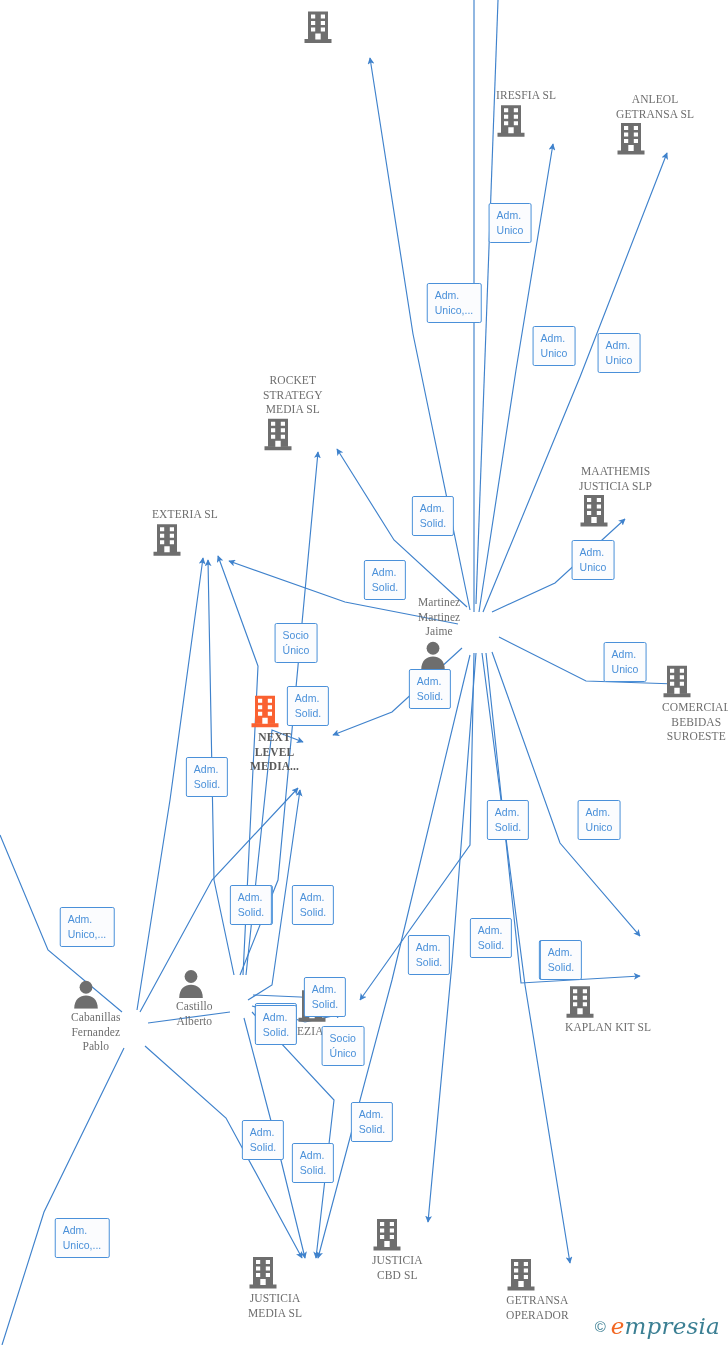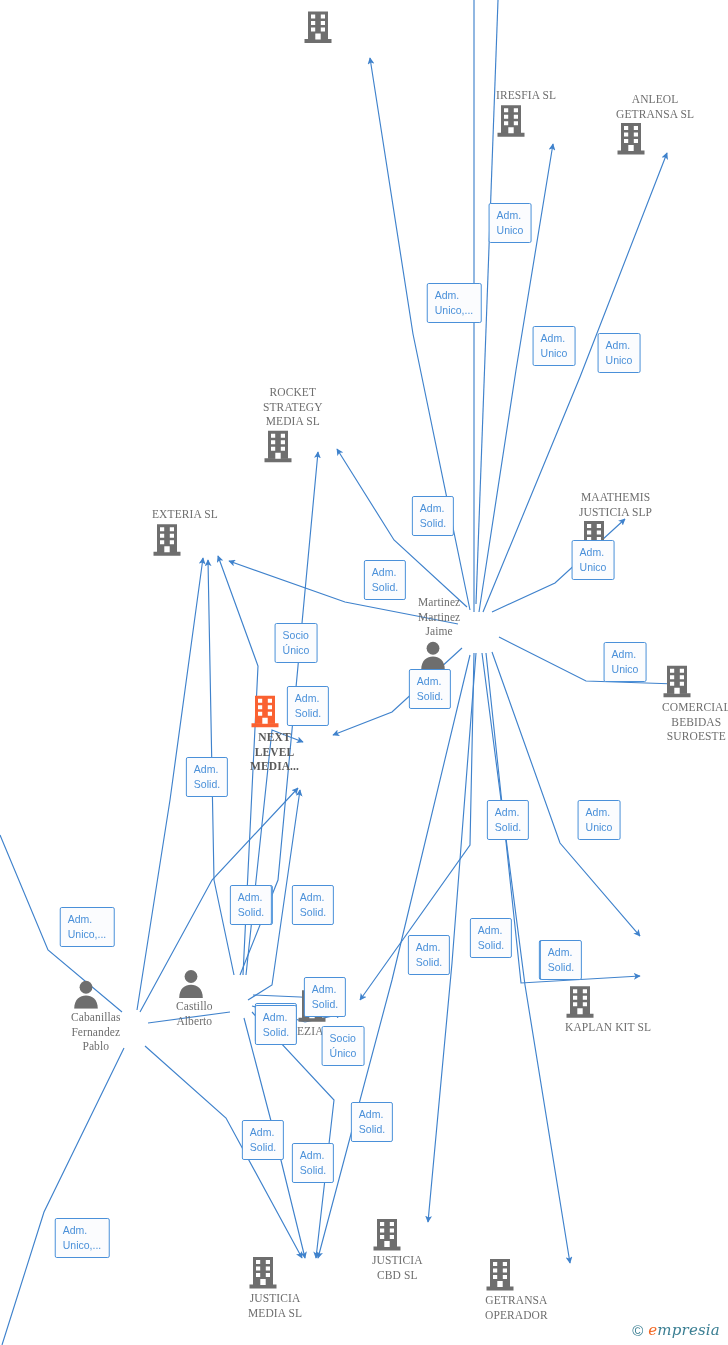--- a/index.html
+++ b/index.html
@@ -33,21 +33,21 @@
     margin-left:36px;
   }
 
   
   #watermark{
     position:absolute;right:8px;bottom:6px;
     display:flex;align-items:center;gap:5px;
   }
   #watermark .cmark{font-size:15px;color:#3b7f93;}
   #watermark .wtext{font-family:"DejaVu Serif",serif;font-style:italic;
-    font-size:15px;color:#3b7f93;letter-spacing:.2px;}
+    font-size:23px;color:#3b7f93;letter-spacing:.2px;}
   #watermark .wtext .e{color:#f26722;}
 </style>
 </head>
 <body>
 
 <div id="stage">
 
   <svg id="edges" viewBox="0 0 728 1345" xmlns="http://www.w3.org/2000/svg">
     <defs>
       <marker id="arrow" viewBox="0 0 10 10" refX="9" refY="5" markerWidth="6" markerHeight="6" orient="auto-start-reverse">
@@ -126,37 +126,37 @@
             <rect x="17.8" y="4" width="4.2" height="4" fill="#fff"></rect>
             <rect x="8" y="10.5" width="4.2" height="4" fill="#fff"></rect>
             <rect x="17.8" y="10.5" width="4.2" height="4" fill="#fff"></rect>
             <rect x="8" y="17" width="4.2" height="4" fill="#fff"></rect>
             <rect x="17.8" y="17" width="4.2" height="4" fill="#fff"></rect>
             <rect x="12.3" y="23" width="5.4" height="6" fill="#fff"></rect>
           </svg></div>
         <div class="caption">ANLEOL
 GETRANSA  SL</div>
       </div>
-      <div class="node caption-above" style="left: 323px; top: 424px;">
+      <div class="node caption-above" style="left: 323px; top: 412px;">
         <div class="glyph"><svg width="30" height="34" viewBox="0 0 30 34" xmlns="http://www.w3.org/2000/svg">
             <rect x="5" y="1" width="20" height="28" fill="#6e6e6e"></rect>
             <rect x="1.5" y="28.5" width="27" height="4" fill="#6e6e6e"></rect>
             <rect x="8" y="4" width="4.2" height="4" fill="#fff"></rect>
             <rect x="17.8" y="4" width="4.2" height="4" fill="#fff"></rect>
             <rect x="8" y="10.5" width="4.2" height="4" fill="#fff"></rect>
             <rect x="17.8" y="10.5" width="4.2" height="4" fill="#fff"></rect>
             <rect x="8" y="17" width="4.2" height="4" fill="#fff"></rect>
             <rect x="17.8" y="17" width="4.2" height="4" fill="#fff"></rect>
             <rect x="12.3" y="23" width="5.4" height="6" fill="#fff"></rect>
           </svg></div>
         <div class="caption">ROCKET
 STRATEGY
 MEDIA  SL</div>
       </div>
-      <div class="node caption-above" style="left: 639px; top: 522px;">
+      <div class="node caption-above" style="left: 639px; top: 496px;">
         <div class="glyph"><svg width="30" height="34" viewBox="0 0 30 34" xmlns="http://www.w3.org/2000/svg">
             <rect x="5" y="1" width="20" height="28" fill="#6e6e6e"></rect>
             <rect x="1.5" y="28.5" width="27" height="4" fill="#6e6e6e"></rect>
             <rect x="8" y="4" width="4.2" height="4" fill="#fff"></rect>
             <rect x="17.8" y="4" width="4.2" height="4" fill="#fff"></rect>
             <rect x="8" y="10.5" width="4.2" height="4" fill="#fff"></rect>
             <rect x="17.8" y="10.5" width="4.2" height="4" fill="#fff"></rect>
             <rect x="8" y="17" width="4.2" height="4" fill="#fff"></rect>
             <rect x="17.8" y="17" width="4.2" height="4" fill="#fff"></rect>
             <rect x="12.3" y="23" width="5.4" height="6" fill="#fff"></rect>
@@ -272,21 +272,21 @@
             <rect x="17.8" y="4" width="4.2" height="4" fill="#fff"></rect>
             <rect x="8" y="10.5" width="4.2" height="4" fill="#fff"></rect>
             <rect x="17.8" y="10.5" width="4.2" height="4" fill="#fff"></rect>
             <rect x="8" y="17" width="4.2" height="4" fill="#fff"></rect>
             <rect x="17.8" y="17" width="4.2" height="4" fill="#fff"></rect>
             <rect x="12.3" y="23" width="5.4" height="6" fill="#fff"></rect>
           </svg></div>
         <div class="caption">JUSTICIA
 CBD  SL</div>
       </div>
-      <div class="node" style="left: 545px; top: 1290px;">
+      <div class="node" style="left: 566px; top: 1290px;">
         <div class="glyph"><svg width="30" height="34" viewBox="0 0 30 34" xmlns="http://www.w3.org/2000/svg">
             <rect x="5" y="1" width="20" height="28" fill="#6e6e6e"></rect>
             <rect x="1.5" y="28.5" width="27" height="4" fill="#6e6e6e"></rect>
             <rect x="8" y="4" width="4.2" height="4" fill="#fff"></rect>
             <rect x="17.8" y="4" width="4.2" height="4" fill="#fff"></rect>
             <rect x="8" y="10.5" width="4.2" height="4" fill="#fff"></rect>
             <rect x="17.8" y="10.5" width="4.2" height="4" fill="#fff"></rect>
             <rect x="8" y="17" width="4.2" height="4" fill="#fff"></rect>
             <rect x="17.8" y="17" width="4.2" height="4" fill="#fff"></rect>
             <rect x="12.3" y="23" width="5.4" height="6" fill="#fff"></rect>

